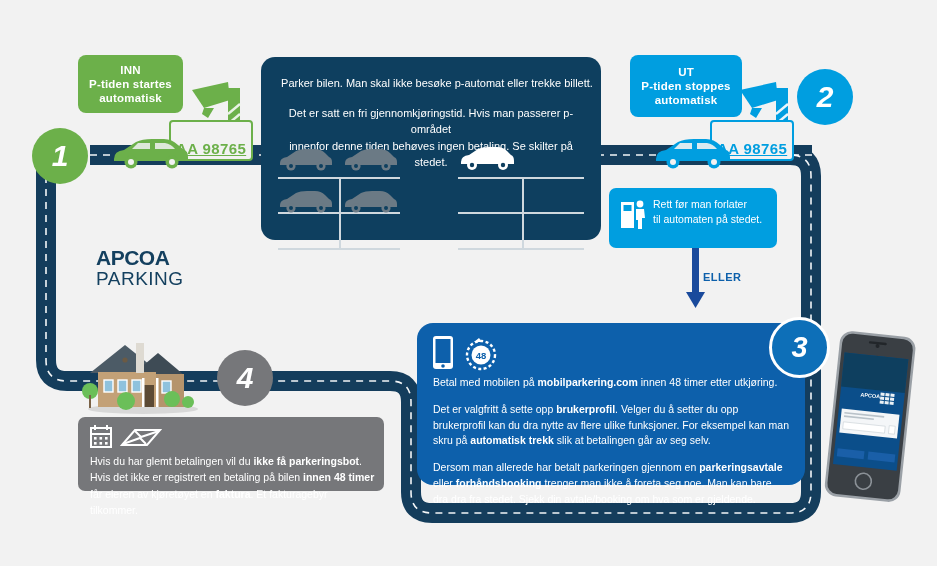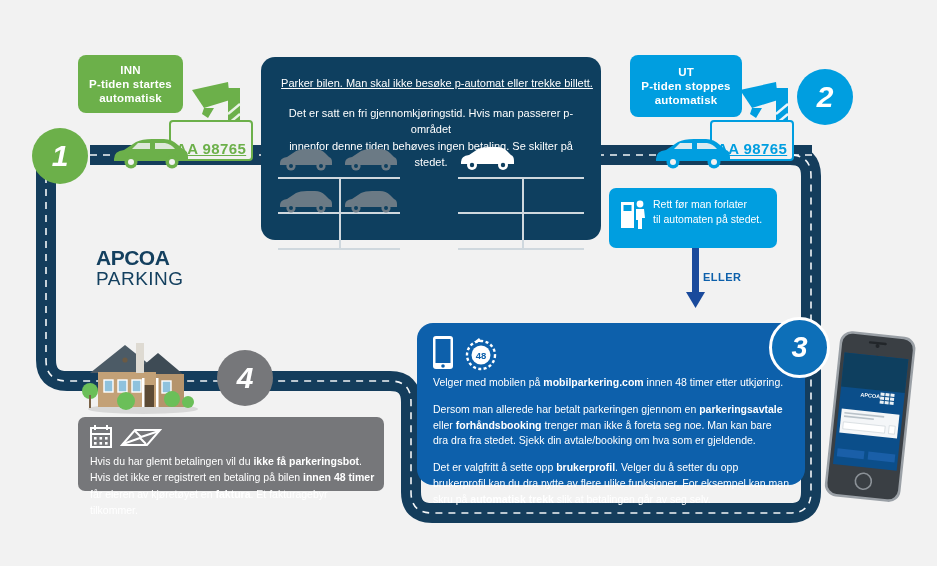--- a/index.html
+++ b/index.html
@@ -144,21 +144,21 @@
       <circle cx="21" cy="25" r="3" fill="#f2f2f2"></circle>
     <circle cx="62" cy="25" r="6.5" fill="#6cb04a"></circle>
       <circle cx="62" cy="25" r="3" fill="#f2f2f2"></circle>
   </svg>
 
   <div class="circle c-green" style="left:32px;top:128px;width:56px;height:56px;">
     <span>1</span>
   </div>
 
   <div class="panel-dark" style="left:261px;top:57px;width:340px;height:183px;">
-    <div class="ptxt" style="padding:18px 4px 0 16px;text-decoration:underline;">Parker bilen. Man skal ikke besøke p-automat eller trekke billett.</div>
+    <div class="ptxt" style="padding:18px 4px 0 16px;">Parker bilen. Man skal ikke besøke p-automat eller trekke billett.</div>
     <div class="ptxt" style="padding:13px 18px 0 18px;">
       <div>Det er satt en fri gjennomkjøringstid. Hvis man passerer p-området</div>
       <div>innenfor denne tiden behøves ingen betaling. Se skilter på stedet.</div>
     </div>
 
     <div class="pgrid" style="left:0;top:0;width:340px;height:183px;">
 
       <div class="pline" style="left:17px;top:120px;width:122px;height:1.5px;"></div>
       <div class="pline" style="left:17px;top:155px;width:122px;height:1.5px;"></div>
       <div class="pline" style="left:17px;top:191px;width:122px;height:1.5px;"></div>
@@ -271,27 +271,27 @@
       <g>
         <circle cx="48" cy="20" r="14" fill="none" stroke="#ffffff" stroke-width="2.4" stroke-dasharray="3 2.4"></circle>
         <circle cx="48" cy="20" r="9.5" fill="#ffffff"></circle>
         <text x="48" y="24" font-size="9.5" font-family="Liberation Sans, sans-serif" font-weight="bold" fill="#0d60ab" text-anchor="middle">48</text>
         <path d="M41 7 L46 3 L49 7 Z" fill="#ffffff"></path>
       </g>
     </svg>
 
     <div class="abs" style="left:16px;top:52px;width:356px;font-size:10.5px;line-height:1.5;">
       <div>
-        <span>Velger med mobilen på </span><b>mobilparkering.com</b><span> innen 48 timer etter utkjøring.</span>
+        <span>Betal med mobilen på </span><b>mobilparkering.com</b><span> innen 48 timer etter utkjøring.</span>
+      </div>
+      <div style="margin-top:11px;">
+        <span>Det er valgfritt å sette opp </span><b>brukerprofil</b><span>. Velger du å setter du opp brukerprofil kan du dra nytte av flere ulike funksjoner. For eksempel kan man skru på </span><b>automatisk trekk</b><span> slik at betalingen går av seg selv.</span>
       </div>
       <div style="margin-top:11px;">
         <span>Dersom man allerede har betalt parkeringen gjennom en </span><b>parkeringsavtale</b><span> eller </span><b>forhåndsbooking</b><span> trenger man ikke å foreta seg noe. Man kan bare dra dra fra stedet. Sjekk din avtale/booking om hva som er gjeldende.</span>
-      </div>
-      <div style="margin-top:11px;">
-        <span>Det er valgfritt å sette opp </span><b>brukerprofil</b><span>. Velger du å setter du opp brukerprofil kan du dra nytte av flere ulike funksjoner. For eksempel kan man skru på </span><b>automatisk trekk</b><span> slik at betalingen går av seg selv.</span>
       </div>
     </div>
   </div>
 
   <div class="circle c-white-ring" style="left:769px;top:317px;width:55px;height:55px;">
     <span>3</span>
   </div>
 
   <div class="logo" style="left:96px;top:247px;">
     <div class="l1">APCOA</div>

